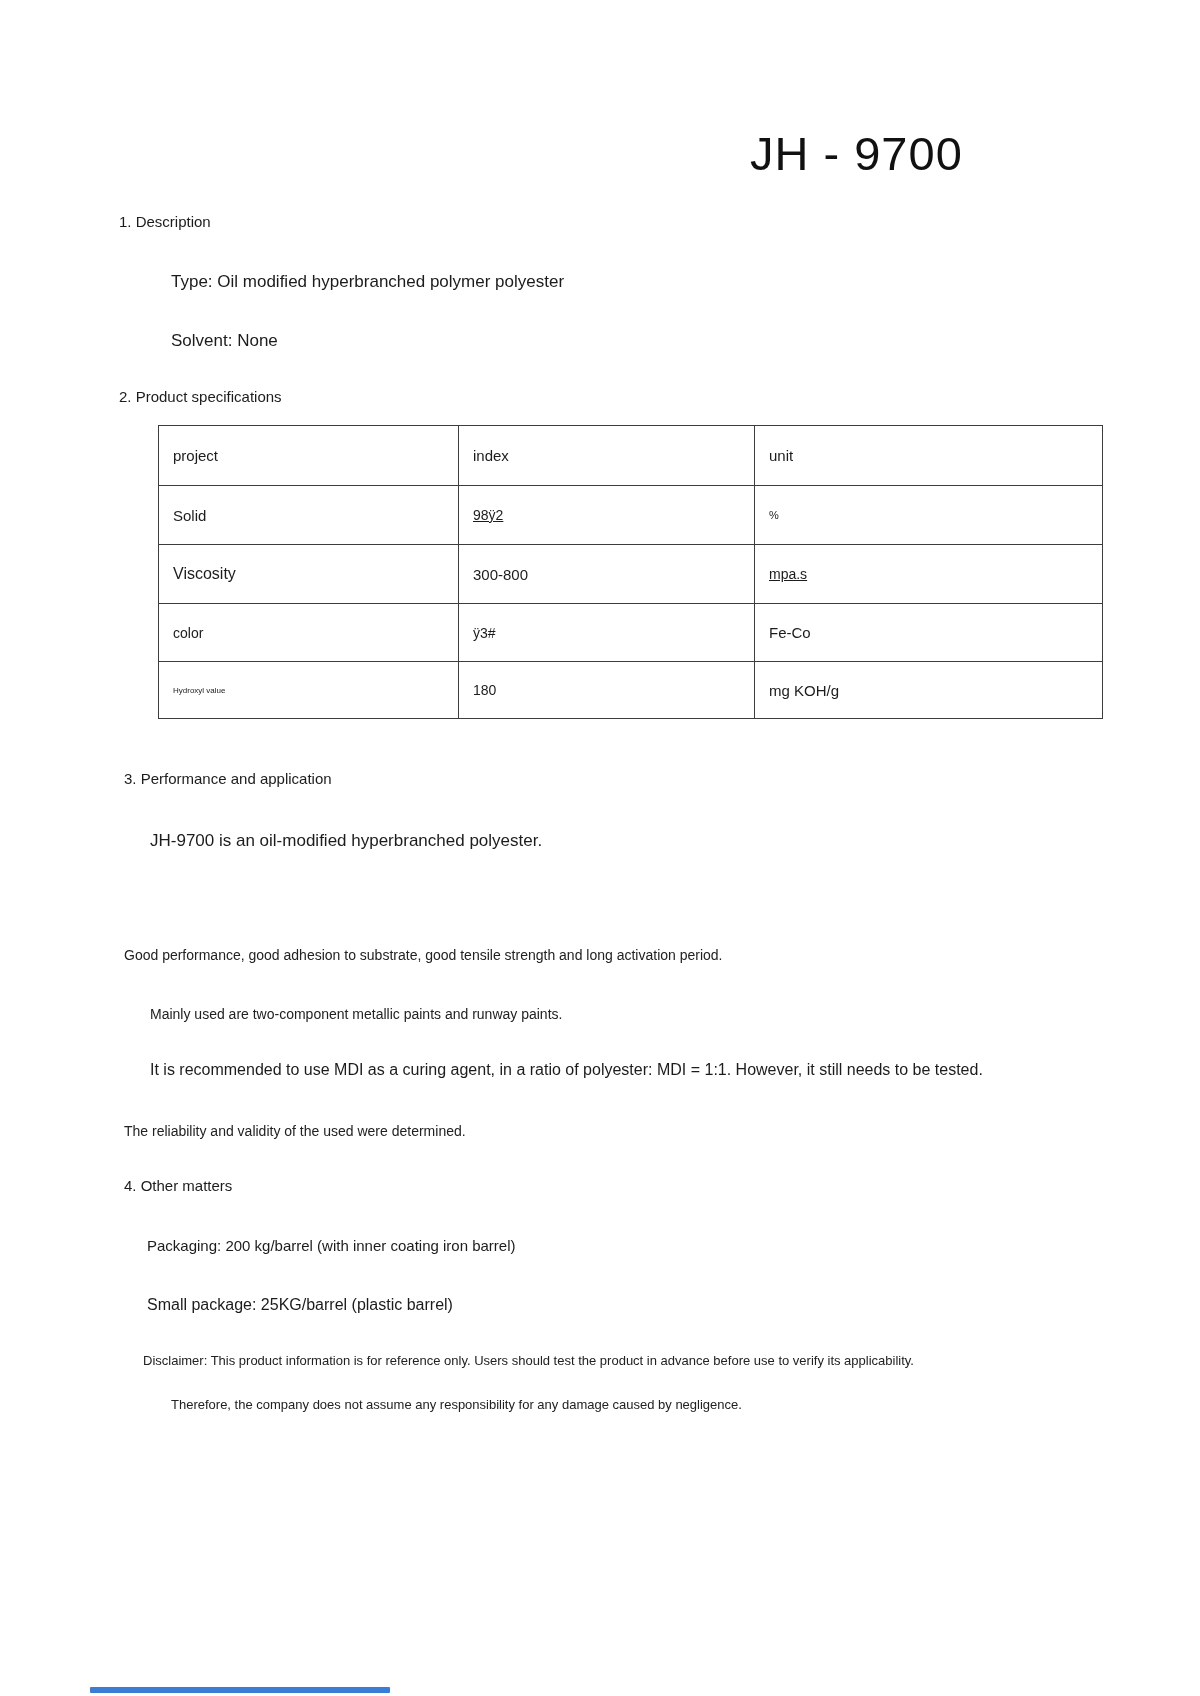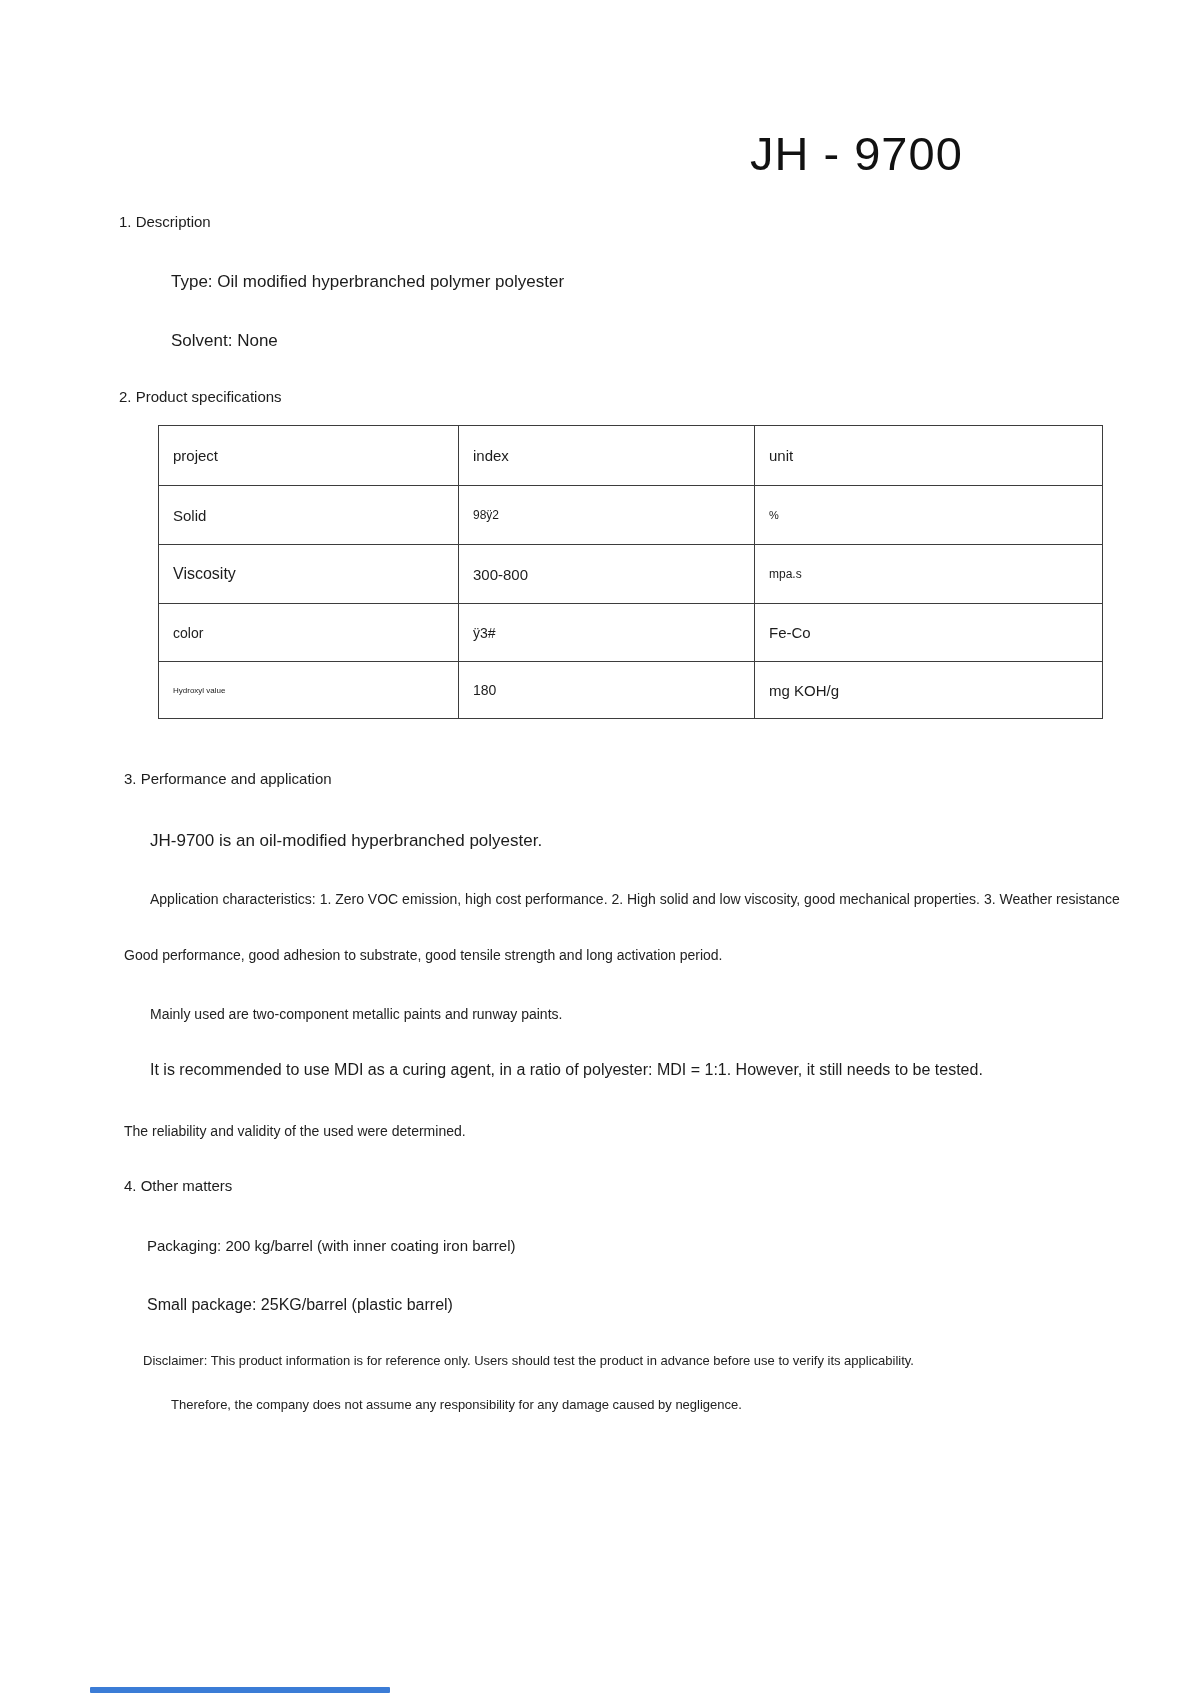--- a/index.html
+++ b/index.html
@@ -52,21 +52,21 @@
   .row-header   { height: 60px; }
   .row-solid    { height: 59px; }
   .row-visc     { height: 59px; }
   .row-color    { height: 58px; }
   .row-hydroxyl { height: 57px; }
 
   .fs-head  { font-size: 15px; }
   .fs-15    { font-size: 15px; margin-left: 22px; }
   .fs-14    { font-size: 14px; }
   .fs-12    { font-size: 16px; }
-  .fs-big   { font-size: 12px; }
+  .fs-big   { font-size: 14px; text-decoration: underline; }
   .fs-pct   { font-size: 11px; color: #3a3a3a; }
   .fs-tiny  { font-size: 8px; }
 
   .accent-bar {
     position: absolute;
     left: 90px; top: 1687px;
     width: 300px; height: 6px;
     border-radius: 1px;
   }
 </style>
@@ -108,21 +108,20 @@
     <tr class="row-hydroxyl">
       <td class="fs-tiny">Hydroxyl value</td>
       <td class="fs-14">180</td>
       <td class="fs-15">mg KOH/g</td>
     </tr>
   </tbody>
     </table>
 
   <div class="abs h-section" style="left:124px; top:770px;">3. Performance and application</div>
   <div class="abs body-lg" style="left:150px; top:831px;">JH-9700 is an oil-modified hyperbranched polyester.</div>
-  <div class="abs body-sm" style="left:150px; top:891px;">Application characteristics: 1. Zero VOC emission, high cost performance. 2. High solid and low viscosity, good mechanical properties. 3. Weather resistance</div>
   <div class="abs body-sm" style="left:124px; top:947px;">Good performance, good adhesion to substrate, good tensile strength and long activation period.</div>
   <div class="abs body-sm" style="left:150px; top:1006px;text-align:center;">Mainly used are two-component metallic paints and runway paints.</div>
   <div class="abs body-lg" style="left:150px; top:1061px; font-size:16px;">It is recommended to use MDI as a curing agent, in a ratio of polyester: MDI = 1:1. However, it still needs to be tested.</div>
   <div class="abs body-sm" style="left:124px; top:1123px;">The reliability and validity of the used were determined.</div>
 
   <div class="abs h-section" style="left:124px; top:1177px;">4. Other matters</div>
   <div class="abs body-md" style="left:147px; top:1237px;">Packaging: 200 kg/barrel (with inner coating iron barrel)</div>
   <div class="abs body-lg" style="left:147px; top:1296px; font-size:16px;">Small package: 25KG/barrel (plastic barrel)</div>
   <div class="abs body-xs" style="left:143px; top:1353px;">Disclaimer: This product information is for reference only. Users should test the product in advance before use to verify its applicability.</div>
   <div class="abs body-xs" style="left:171px; top:1397px;">Therefore, the company does not assume any responsibility for any damage caused by negligence.</div>

